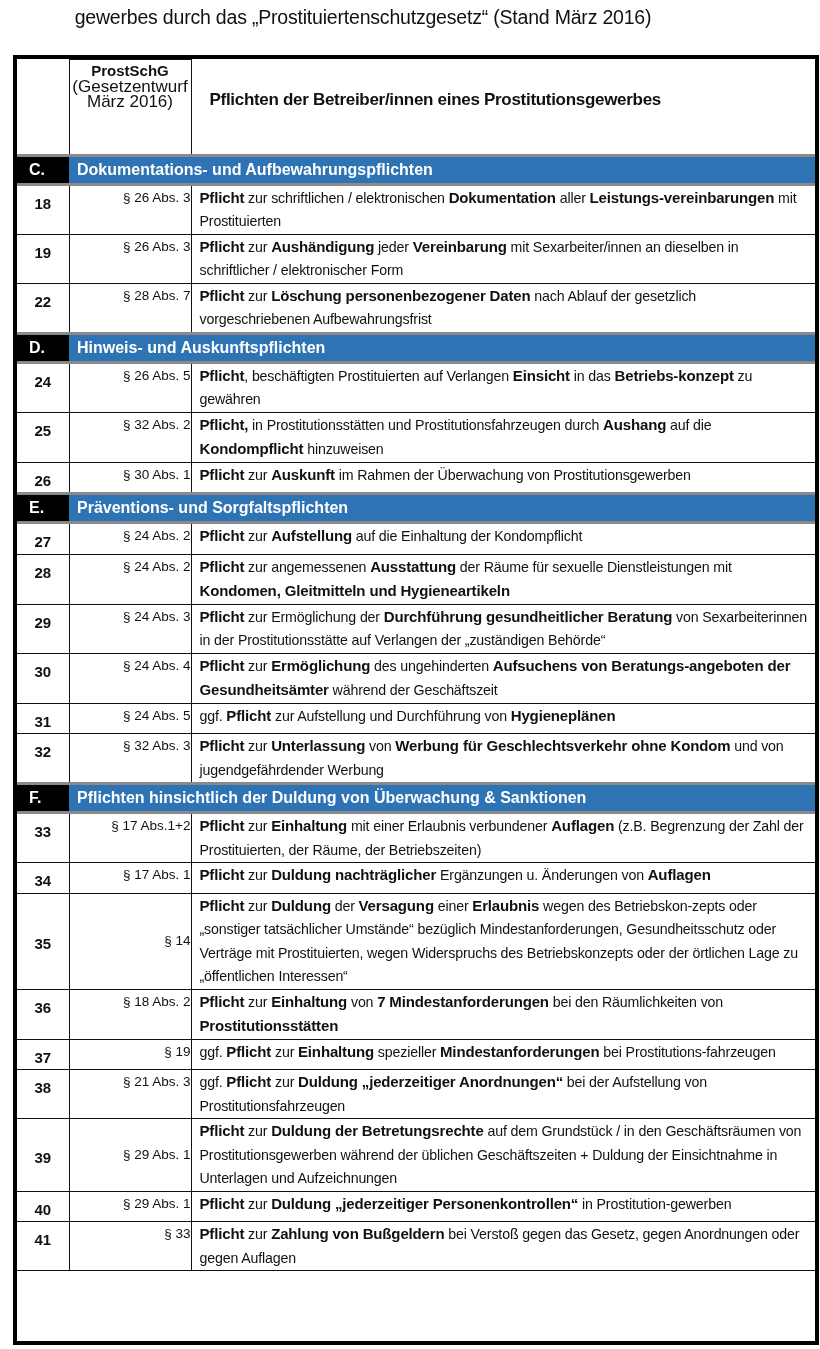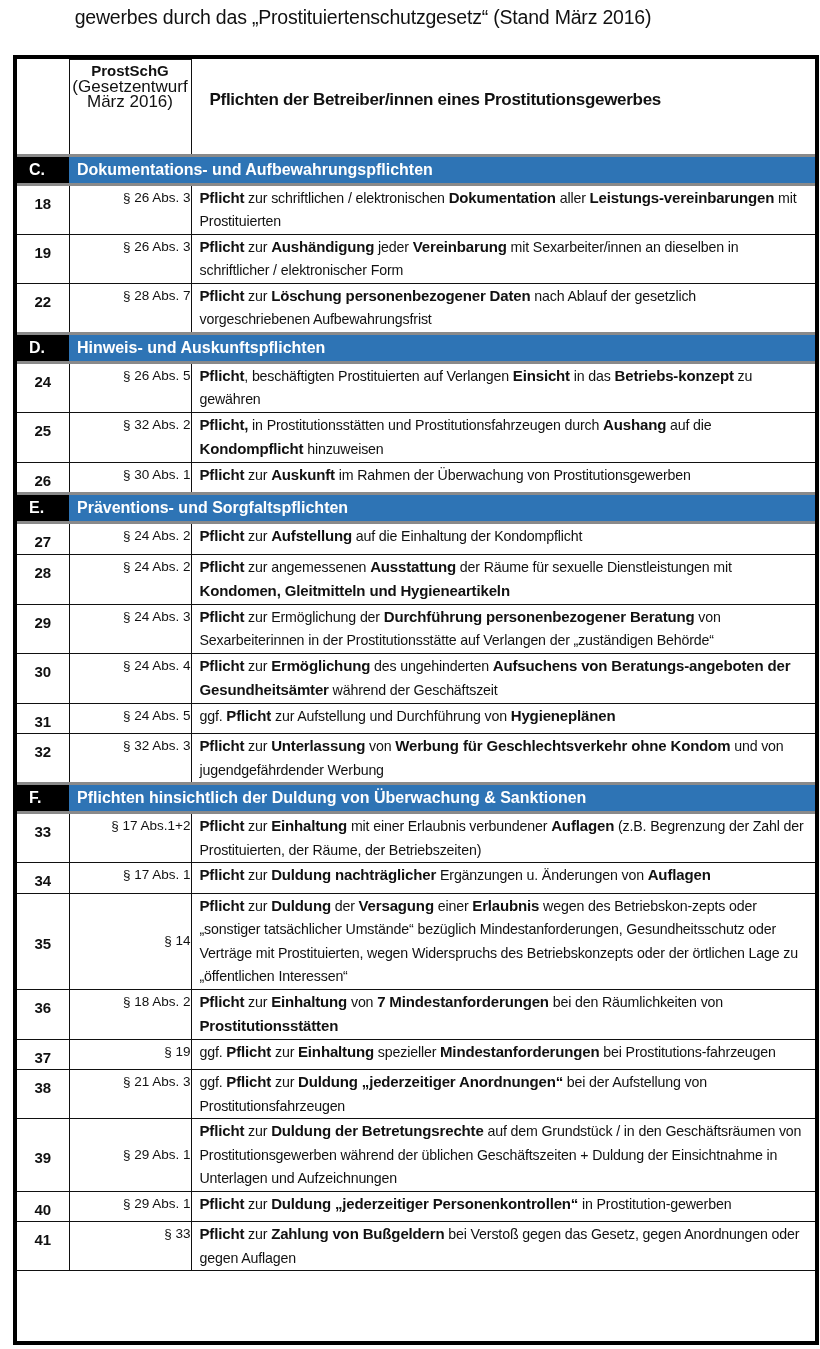--- a/index.html
+++ b/index.html
@@ -98,21 +98,21 @@
             <td class="r-txt"><b>Pflicht</b><span> zur </span><b>Aufstellung</b><span> auf die Einhaltung der Kondompflicht</span></td>
           </tr>
           <tr class="row">
             <td class="r-num">28</td>
             <td class="r-par">§ 24 Abs. 2</td>
             <td class="r-txt"><b>Pflicht</b><span> zur angemessenen </span><b>Ausstattung</b><span> der Räume für sexuelle Dienstleistungen mit </span><b>Kondomen, Gleitmitteln und Hygieneartikeln</b></td>
           </tr>
           <tr class="row">
             <td class="r-num">29</td>
             <td class="r-par">§ 24 Abs. 3</td>
-            <td class="r-txt"><b>Pflicht</b><span> zur Ermöglichung der </span><b>Durchführung personenbezogener Beratung</b><span> von Sexarbeiterinnen in der Prostitutionsstätte auf Verlangen der „zuständigen Behörde“</span></td>
+            <td class="r-txt"><b>Pflicht</b><span> zur Ermöglichung der </span><b>Durchführung gesundheitlicher Beratung</b><span> von Sexarbeiterinnen in der Prostitutionsstätte auf Verlangen der „zuständigen Behörde“</span></td>
           </tr>
           <tr class="row">
             <td class="r-num">30</td>
             <td class="r-par">§ 24 Abs. 4</td>
             <td class="r-txt"><b>Pflicht</b><span> zur </span><b>Ermöglichung</b><span> des ungehinderten </span><b>Aufsuchens von Beratungs-angeboten der Gesundheitsämter</b><span> während der Geschäftszeit</span></td>
           </tr>
           <tr class="row">
             <td class="r-num">31</td>
             <td class="r-par">§ 24 Abs. 5</td>
             <td class="r-txt"><span>ggf. </span><b>Pflicht</b><span> zur Aufstellung und Durchführung von </span><b>Hygieneplänen</b></td>

